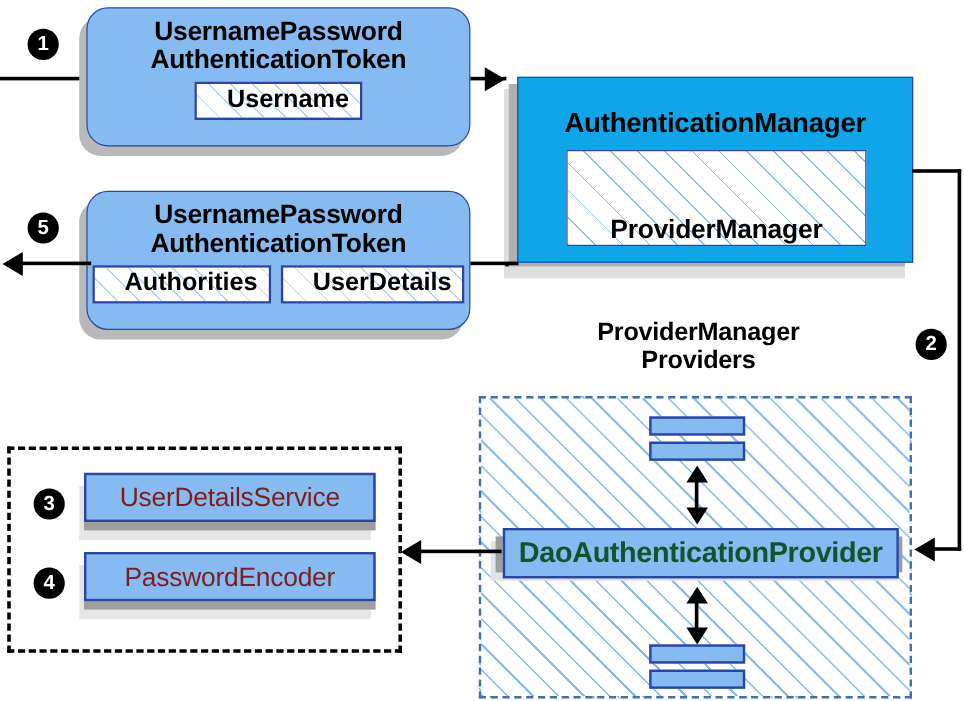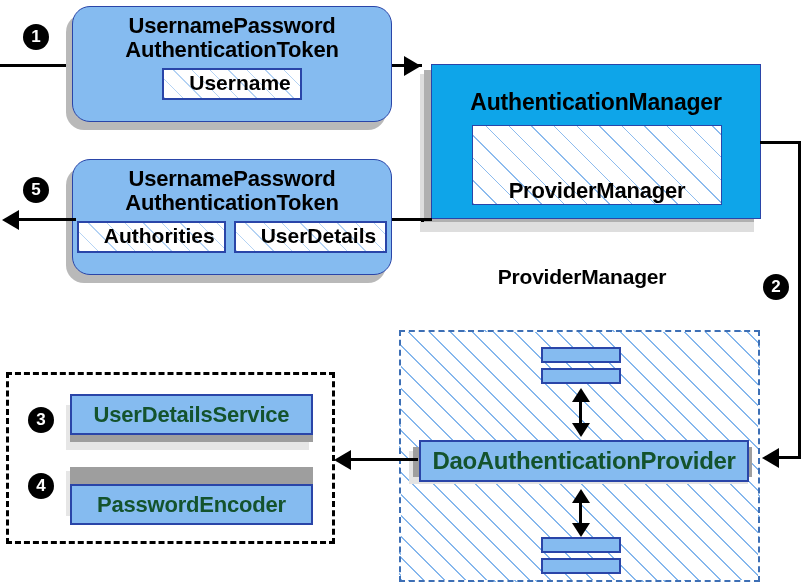--- a/index.html
+++ b/index.html
@@ -161,21 +161,21 @@
   }
   .svc-shadow-a{position:absolute;background:#e6e6e6;}
   .svc-shadow-b{position:absolute;background:#9e9e9e;}
   .svc{
     position:absolute;
     background:#85bbf0;
     border:2px solid #2a45a8;
     box-sizing:border-box;
     display:flex;align-items:center;justify-content:center;
   }
-  .svc-label{font-size:22px;font-weight:bold;color:#14532d;letter-spacing:-0.2px;}
+  .svc-label{font-size:22px;font-weight:normal;color:#7f1d1d;letter-spacing:-0.2px;}
 
   
   .line-h{position:absolute;background:#000000;height:3px;}
   .line-v{position:absolute;background:#000000;width:3px;}
   .arrow{position:absolute;width:0;height:0;}
   .arrow-right{
     border-top:10px solid transparent;
     border-bottom:10px solid transparent;
     border-left:17px solid #000000;
   }
@@ -247,20 +247,21 @@
     </div>
   </div>
 
   <div class="line-v" style="left:421px; top:220px; height:2px;"></div>
   <div class="line-h" style="left:392px; top:218px; width:40px;"></div>
   <div class="line-h" style="left:18px; top:218px; width:58px;"></div>
   <div class="arrow arrow-left" style="left:2px; top:210px;"></div>
 
   <div class="providers-title" style="left:452px; top:265px; width:260px;">
     <div>ProviderManager</div>
+    <div>Providers</div>
   </div>
 
   <div class="providers-box" style="left:399px; top:330px; width:361px; height:252px;"></div>
 
   <div class="bar" style="left:541px; top:347px; width:80px; height:16px;"></div>
   <div class="bar" style="left:541px; top:368px; width:80px; height:16px;"></div>
 
   <div class="line-v" style="left:579px; top:392px; height:38px;"></div>
   <div class="arrow arrow-up" style="left:572px; top:388px;"></div>
   <div class="arrow arrow-down" style="left:572px; top:423px;"></div>
@@ -286,17 +287,17 @@
   <div class="marker" style="left:28px; top:407px;">3</div>
   <div class="svc-shadow-a" style="left:66px; top:405px; width:243px; height:45px;"></div>
   <div class="svc-shadow-b" style="left:70px; top:401px; width:243px; height:41px;"></div>
   <div class="svc" style="left:70px; top:394px; width:243px; height:41px;">
     <span class="svc-label">UserDetailsService</span>
   </div>
 
   <div class="marker" style="left:28px; top:473px;">4</div>
   <div class="svc-shadow-a" style="left:66px; top:471px; width:243px; height:45px;"></div>
   <div class="svc-shadow-b" style="left:70px; top:467px; width:243px; height:41px;"></div>
-  <div class="svc" style="left:70px; top:484px; width:243px; height:41px;">
+  <div class="svc" style="left:70px; top:460px; width:243px; height:41px;">
     <span class="svc-label">PasswordEncoder</span>
   </div>
 
 </div>
 
 </body></html>

